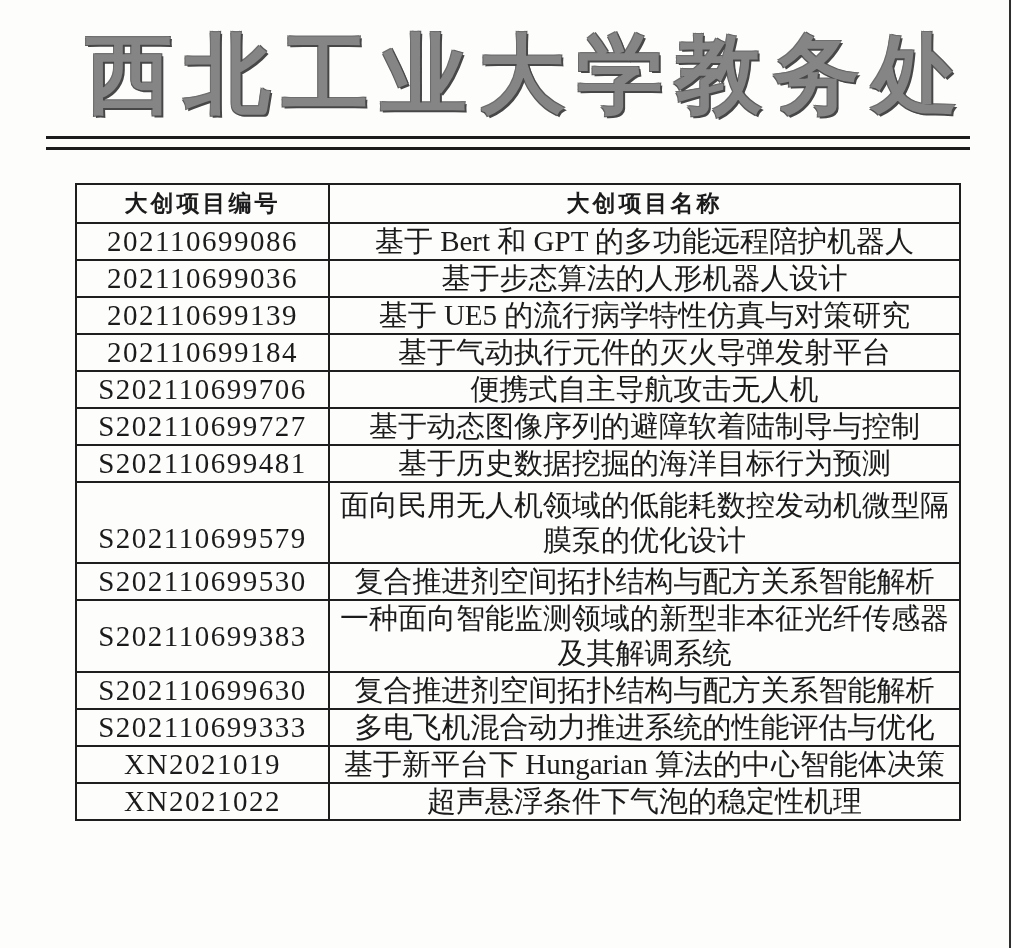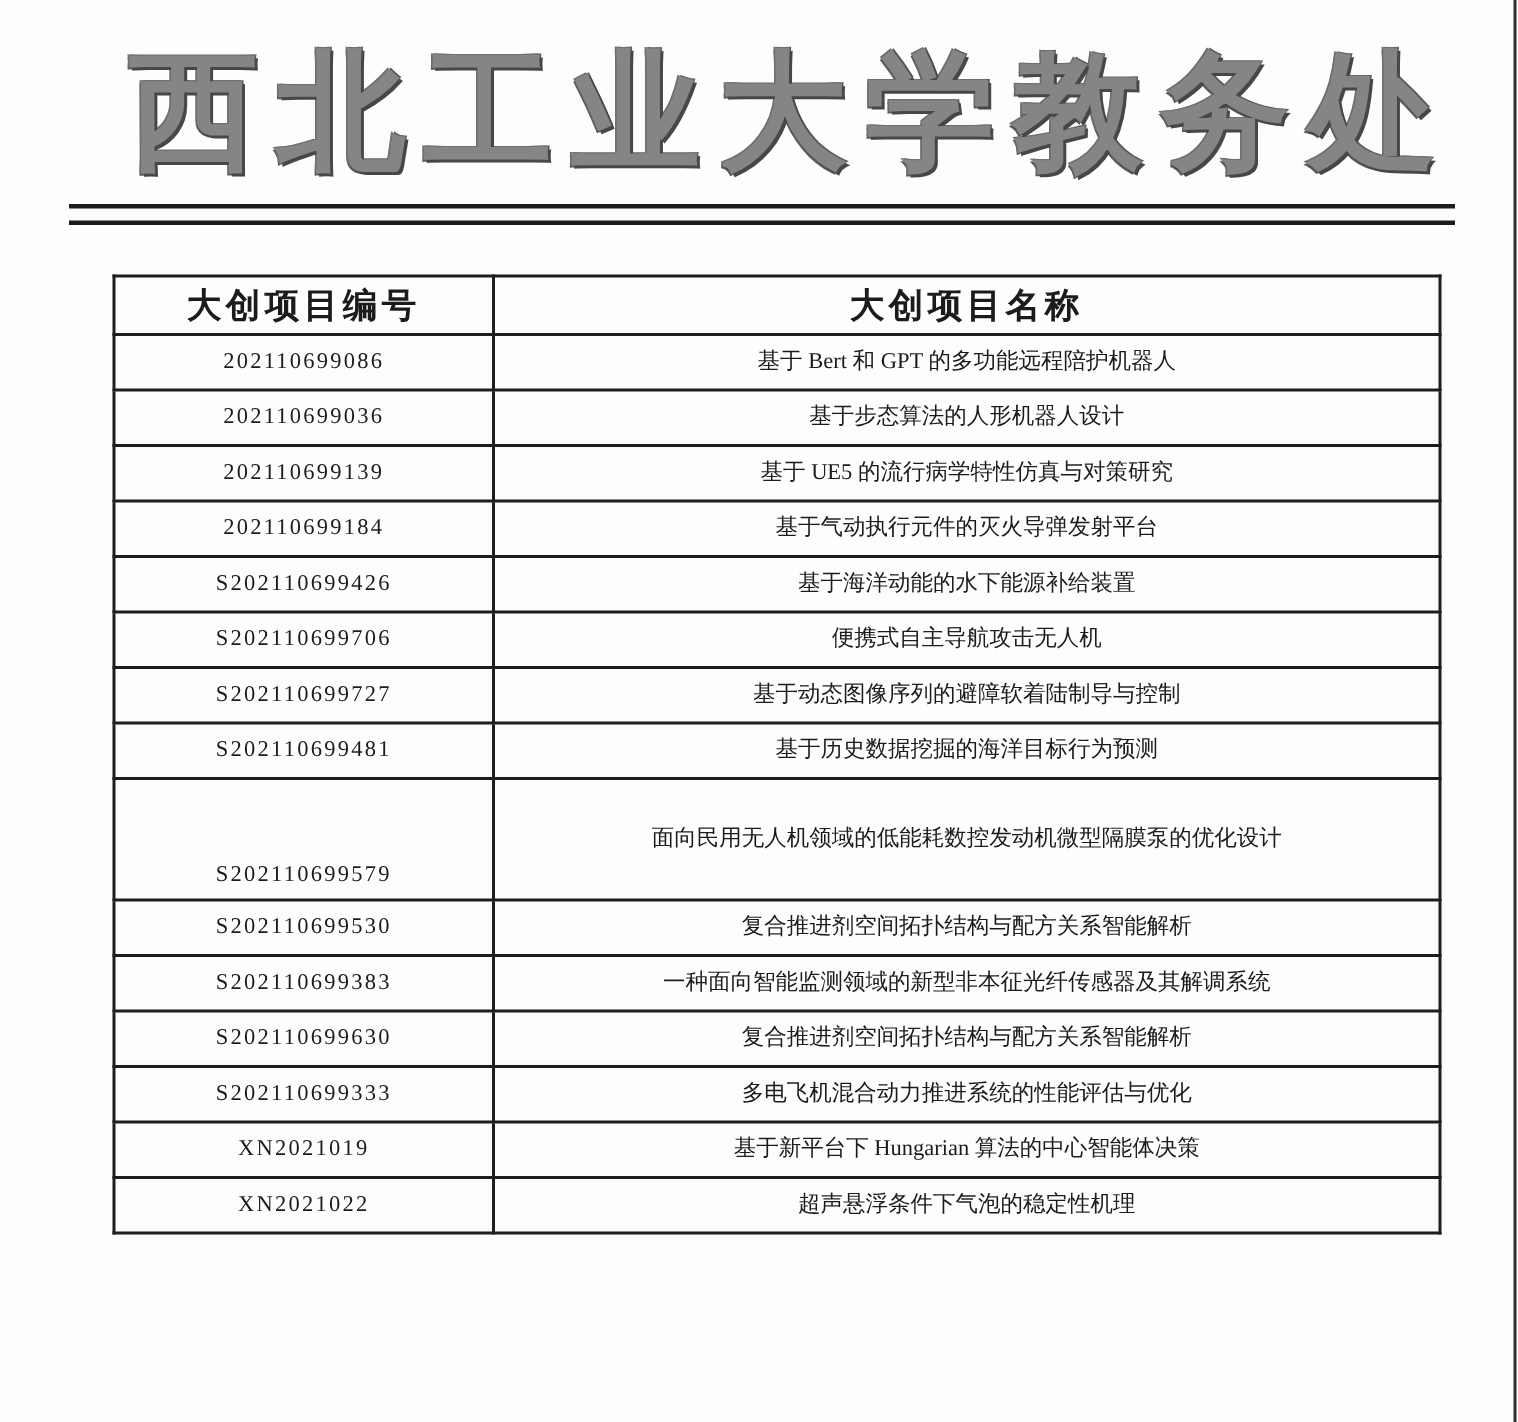--- a/index.html
+++ b/index.html
@@ -79,21 +79,21 @@
     padding: 0;
     overflow: hidden;
   }
   .doc-table thead th {
     height: 37px;
     font-size: 23px;
     font-weight: 600;
     letter-spacing: 3px;
   }
   .doc-table td {
-    font-size: 15px;
+    font-size: 29px;
   }
   .doc-table tr.normal td { height: 35px; }
   .doc-table tr.tall td { height: 72px; }
   .doc-table td.id-cell {
     letter-spacing: 1.5px;
     font-variant-numeric: lining-nums;
   }
   .doc-table tr.tall td.id-cell {
     vertical-align: bottom;
     padding-bottom: 7px;
@@ -144,24 +144,20 @@
       </tr>
       <tr class="normal">
         <td class="id-cell">202110699139</td>
         <td class="name-cell">基于 UE5 的流行病学特性仿真与对策研究</td>
       </tr>
       <tr class="normal">
         <td class="id-cell">202110699184</td>
         <td class="name-cell">基于气动执行元件的灭火导弹发射平台</td>
       </tr>
       <tr class="normal">
-        <td class="id-cell">S202110699426</td>
-        <td class="name-cell">基于海洋动能的水下能源补给装置</td>
-      </tr>
-      <tr class="normal">
         <td class="id-cell">S202110699706</td>
         <td class="name-cell">便携式自主导航攻击无人机</td>
       </tr>
       <tr class="normal">
         <td class="id-cell">S202110699727</td>
         <td class="name-cell">基于动态图像序列的避障软着陆制导与控制</td>
       </tr>
       <tr class="normal">
         <td class="id-cell">S202110699481</td>
         <td class="name-cell">基于历史数据挖掘的海洋目标行为预测</td>

